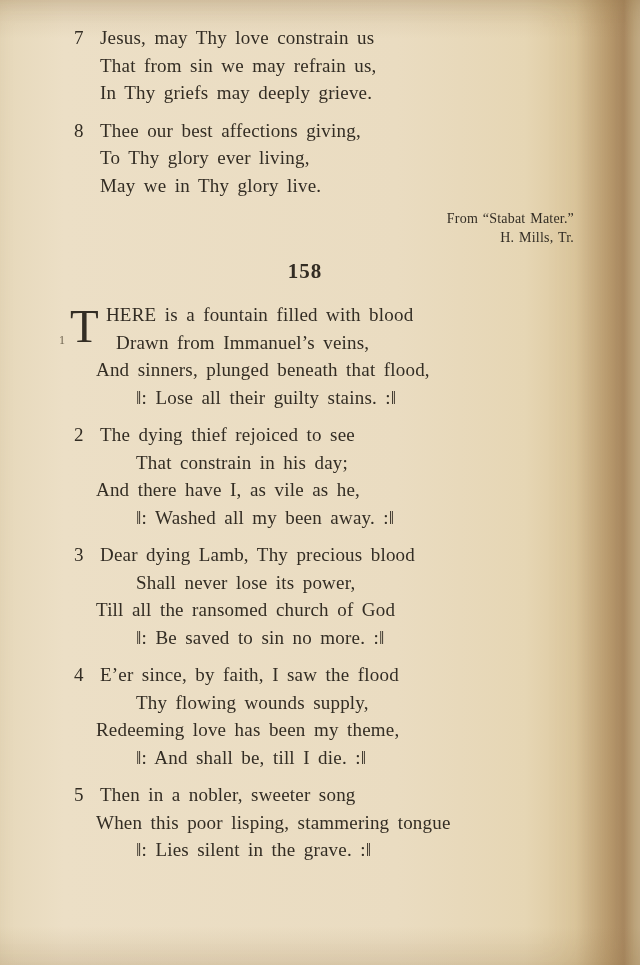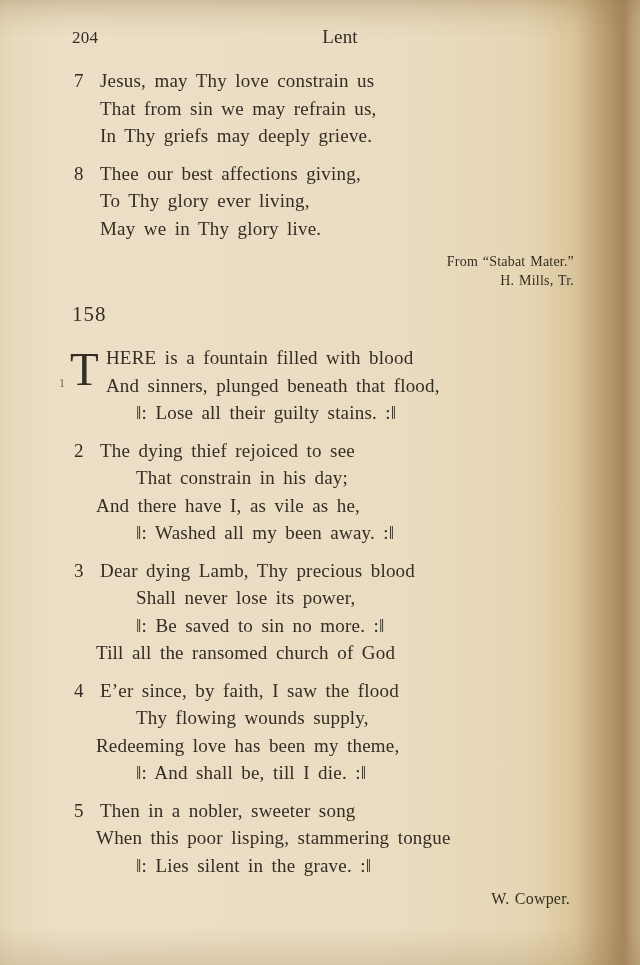--- a/index.html
+++ b/index.html
@@ -43,23 +43,23 @@
   .attrib {
     text-align:right;
     font-size:14px;
     line-height:19px;
     word-spacing:0.08em;
     margin:2px 4px 8px 0;
   }
 
   .hymn-number {
     margin:12px 40px 18px 0;
-    text-align:left;
+    text-align:center;
     font-size:21px;
-    font-weight:normal;
+    font-weight:bold;
     letter-spacing:1px;
     line-height:24px;
   }
 
   .first-verse { position:relative; }
   .dropcap {
     float:left;
     font-size:47px;
     line-height:50px;
     margin:0 7px 0 -2px;
@@ -78,24 +78,20 @@
     margin:2px 8px 0 0;
     word-spacing:0.08em;
   }
 </style>
 </head>
 <body>
 
 <div class="page">
   <div class="content">
 
-    <header class="page-header">
-      <span class="pagenum">204</span>
-      <span class="section">Lent</span>
-    </header>
 
     <section>
       <p class="verse">
         <span class="vnum">7</span>
         <span class="line">Jesus, may Thy love constrain us</span>
         <span class="line ind-a">That from sin we may refrain us,</span>
         <span class="line ind-a">In Thy griefs may deeply grieve.</span>
       </p>
       <p class="verse">
         <span class="vnum">8</span>
@@ -110,52 +106,52 @@
     </section>
 
     <h2 class="hymn-number">158</h2>
 
     <section>
 
       <p class="verse first-verse">
         <span class="vnum-tiny">1</span>
         <span class="dropcap">T</span>
         <span class="line">HERE is a fountain filled with blood</span>
+        <span class="line ind2f">Drawn from Immanuel’s veins,</span>
         <span class="line ind3">And sinners, plunged beneath that flood,</span>
         <span class="line ind2">‖: Lose all their guilty stains. :‖</span>
       </p>
 
       <p class="verse">
         <span class="vnum">2</span>
         <span class="line">The dying thief rejoiced to see</span>
         <span class="line ind2">That constrain in his day;</span>
         <span class="line ind3">And there have I, as vile as he,</span>
         <span class="line ind2">‖: Washed all my been away. :‖</span>
       </p>
 
       <p class="verse">
         <span class="vnum">3</span>
         <span class="line">Dear dying Lamb, Thy precious blood</span>
         <span class="line ind2">Shall never lose its power,</span>
+        <span class="line ind3">Till all the ransomed church of God</span>
         <span class="line ind2">‖: Be saved to sin no more. :‖</span>
-        <span class="line ind3">Till all the ransomed church of God</span>
       </p>
 
       <p class="verse">
         <span class="vnum">4</span>
         <span class="line">E’er since, by faith, I saw the flood</span>
         <span class="line ind2">Thy flowing wounds supply,</span>
         <span class="line ind3">Redeeming love has been my theme,</span>
         <span class="line ind2">‖: And shall be, till I die. :‖</span>
       </p>
 
       <p class="verse">
         <span class="vnum">5</span>
         <span class="line">Then in a nobler, sweeter song</span>
         <span class="line ind3">When this poor lisping, stammering tongue</span>
         <span class="line ind2">‖: Lies silent in the grave. :‖</span>
       </p>
 
-      <div class="author">W. Cowper.</div>
     </section>
 
   </div>
 </div>
 
 </body></html>

